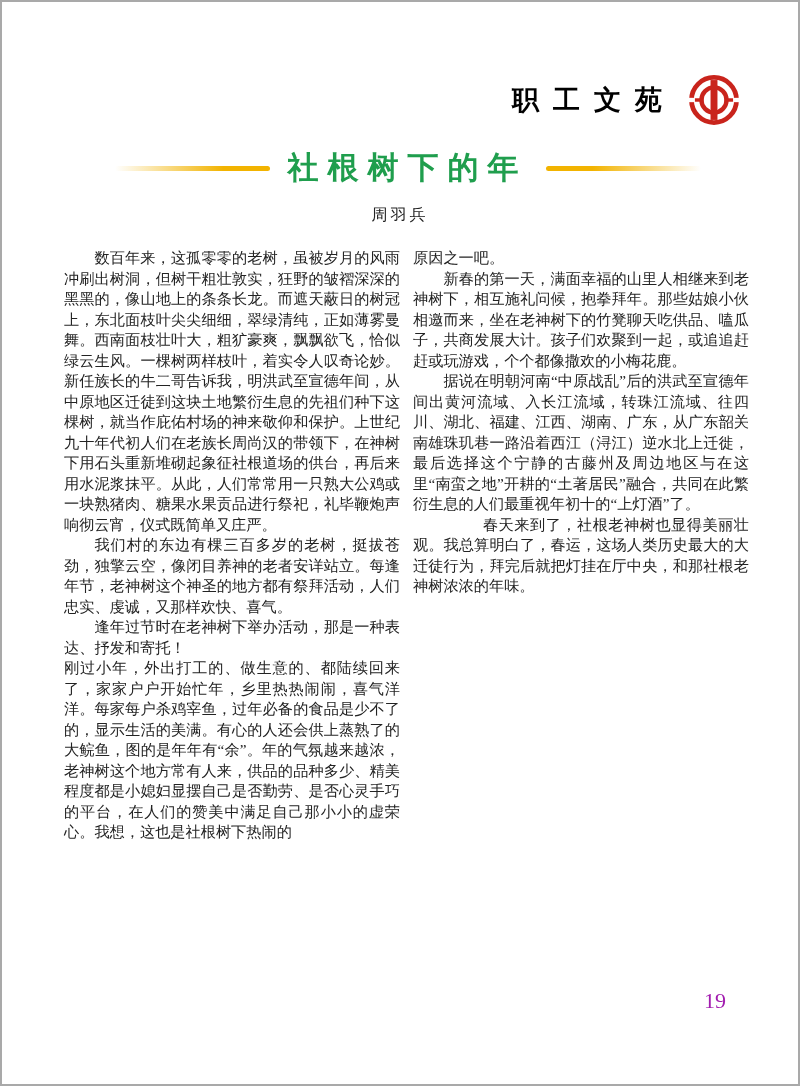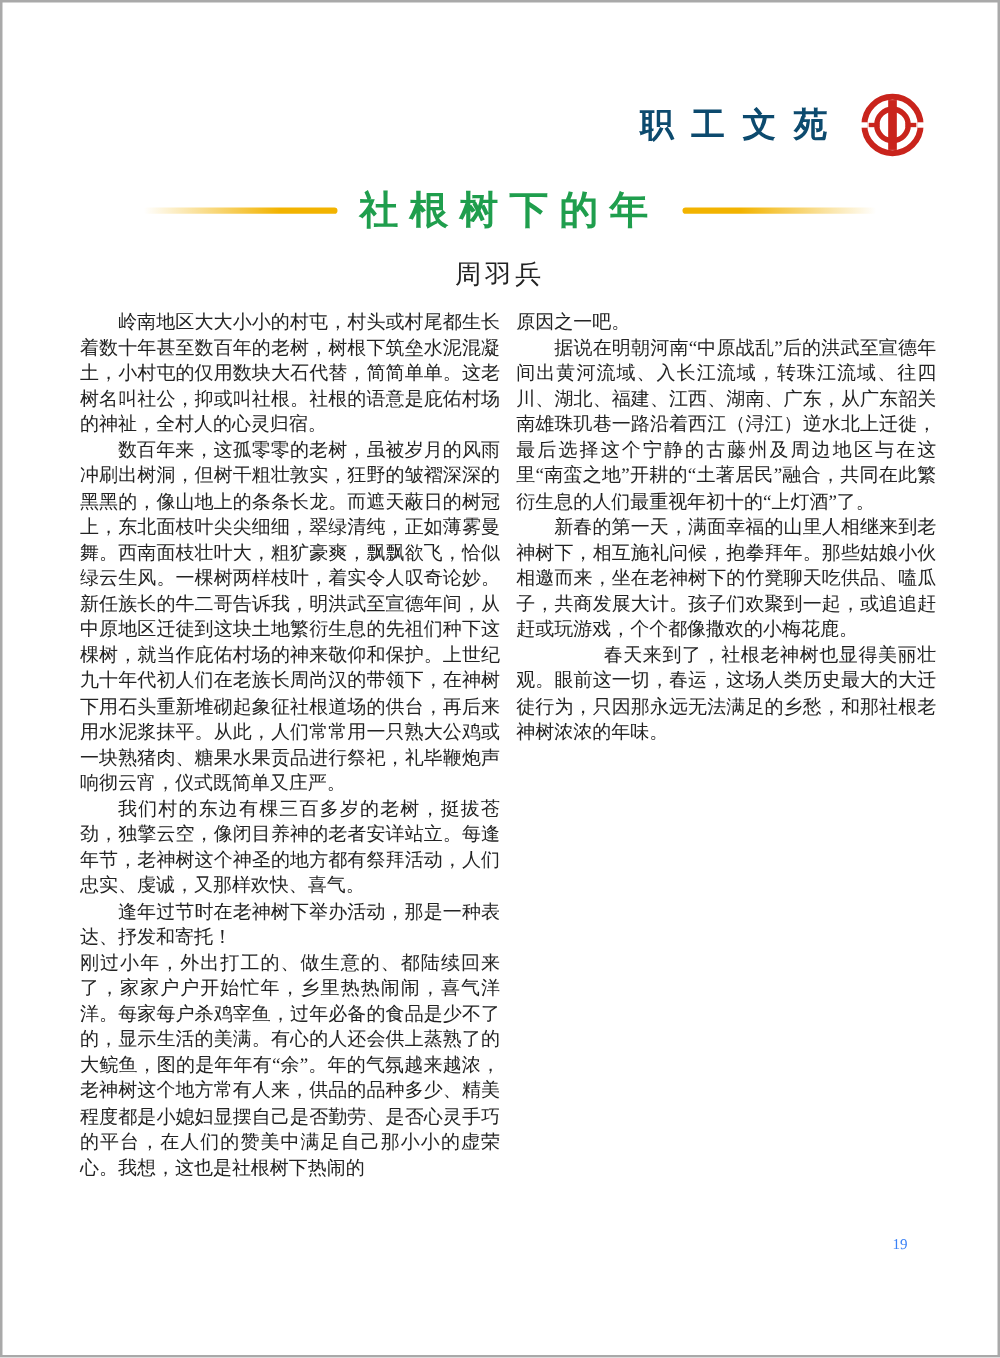--- a/index.html
+++ b/index.html
@@ -22,21 +22,21 @@
     top: 72px;
     right: 58px;
     display: flex;
     align-items: center;
     gap: 12px;
   }
   .section-label {
     font-size: 27px;
     font-weight: bold;
     letter-spacing: 14px;
-    color: #0c4a6e;
+    color: #000000;
     white-space: nowrap;
     font-family: "Liberation Serif", serif;
   }
   .logo { width: 52px; height: 52px; display: block; }
 
   
   .title-row {
     position: absolute;
     top: 146px;
     left: 60px;
@@ -57,21 +57,21 @@
     color: #1f9e4d;
     white-space: nowrap;
   }
 
   .author {
     position: absolute;
     top: 203px;
     left: 0;
     width: 100%;
     text-align: center;
-    font-size: 21px;
+    font-size: 16px;
     letter-spacing: 3px;
     color: #222222;
   }
 
   
   .body {
     position: absolute;
     top: 246px;
     left: 62px;
     display: flex;
@@ -91,22 +91,22 @@
   .attribution {
     text-align: right;
     padding-right: 6px;
     letter-spacing: 1px;
   }
 
   .page-number {
     position: absolute;
     top: 986px;
     right: 72px;
-    font-size: 12px;
-    color: #3b82f6;
+    font-size: 22px;
+    color: #a21caf;
     font-family: "Liberation Serif", serif;
   }
 </style>
 </head>
 <body>
 
 <div class="page">
 
   <div class="header">
     <span class="section-label">职工文苑</span>
@@ -124,29 +124,28 @@
   <div class="title-row">
     <div class="rule rule-left"></div>
     <div class="article-title">社根树下的年</div>
     <div class="rule rule-right"></div>
   </div>
 
   <div class="author">周羽兵</div>
 
   <div class="body">
     <div class="col">
-      <p class="p-indent">岭南地区大大小小的村屯，村头或村尾都生长着数十年甚至数百年的老树，树根下筑垒水泥混凝土，小村屯的仅用数块大石代替，简简单单。这老树名叫社公，抑或叫社根。社根的语意是庇佑村场的神祉，全村人的心灵归宿。</p>
       <p class="p-indent">数百年来，这孤零零的老树，虽被岁月的风雨冲刷出树洞，但树干粗壮敦实，狂野的皱褶深深的黑黑的，像山地上的条条长龙。而遮天蔽日的树冠上，东北面枝叶尖尖细细，翠绿清纯，正如薄雾曼舞。西南面枝壮叶大，粗犷豪爽，飘飘欲飞，恰似绿云生风。一棵树两样枝叶，着实令人叹奇论妙。新任族长的牛二哥告诉我，明洪武至宣德年间，从中原地区迁徒到这块土地繁衍生息的先祖们种下这棵树，就当作庇佑村场的神来敬仰和保护。上世纪九十年代初人们在老族长周尚汉的带领下，在神树下用石头重新堆砌起象征社根道场的供台，再后来用水泥浆抹平。从此，人们常常用一只熟大公鸡或一块熟猪肉、糖果水果贡品进行祭祀，礼毕鞭炮声响彻云宵，仪式既简单又庄严。</p>
       <p class="p-indent">我们村的东边有棵三百多岁的老树，挺拔苍劲，独擎云空，像闭目养神的老者安详站立。每逢年节，老神树这个神圣的地方都有祭拜活动，人们忠实、虔诚，又那样欢快、喜气。</p>
       <p class="p-indent">逢年过节时在老神树下举办活动，那是一种表达、抒发和寄托！</p>
       <p class="p-none">刚过小年，外出打工的、做生意的、都陆续回来了，家家户户开始忙年，乡里热热闹闹，喜气洋洋。每家每户杀鸡宰鱼，过年必备的食品是少不了的，显示生活的美满。有心的人还会供上蒸熟了的大鲩鱼，图的是年年有“余”。年的气氛越来越浓，老神树这个地方常有人来，供品的品种多少、精美程度都是小媳妇显摆自己是否勤劳、是否心灵手巧的平台，在人们的赞美中满足自己那小小的虚荣心。我想，这也是社根树下热闹的</p>
     </div>
     <div class="col">
       <p class="p-none">原因之一吧。</p>
+      <p class="p-indent">新春的第一天，满面幸福的山里人相继来到老神树下，相互施礼问候，抱拳拜年。那些姑娘小伙相邀而来，坐在老神树下的竹凳聊天吃供品、嗑瓜子，共商发展大计。孩子们欢聚到一起，或追追赶赶或玩游戏，个个都像撒欢的小梅花鹿。</p>
       <p class="p-indent">据说在明朝河南“中原战乱”后的洪武至宣德年间出黄河流域、入长江流域，转珠江流域、往四川、湖北、福建、江西、湖南、广东，从广东韶关南雄珠玑巷一路沿着西江（浔江）逆水北上迁徙，最后选择这个宁静的古藤州及周边地区与在这里“南蛮之地”开耕的“土著居民”融合，共同在此繁衍生息的人们最重视年初十的“上灯酒”了。</p>
-      <p class="p-indent">新春的第一天，满面幸福的山里人相继来到老神树下，相互施礼问候，抱拳拜年。那些姑娘小伙相邀而来，坐在老神树下的竹凳聊天吃供品、嗑瓜子，共商发展大计。孩子们欢聚到一起，或追追赶赶或玩游戏，个个都像撒欢的小梅花鹿。</p>
-      <p class="p-big">春天来到了，社根老神树也显得美丽壮观。眼前这一切，春运，这场人类历史最大的大迁徒行为，只因那永远无法满足的乡愁，和那社根老神树浓浓的年味。</p>
+      <p class="p-big">春天来到了，社根老神树也显得美丽壮观。我总算明白了，春运，这场人类历史最大的大迁徒行为，拜完后就把灯挂在厅中央，和那社根老神树浓浓的年味。</p>
     </div>
   </div>
 
   <div class="page-number">19</div>
 
 </div>
 
 </body></html>

